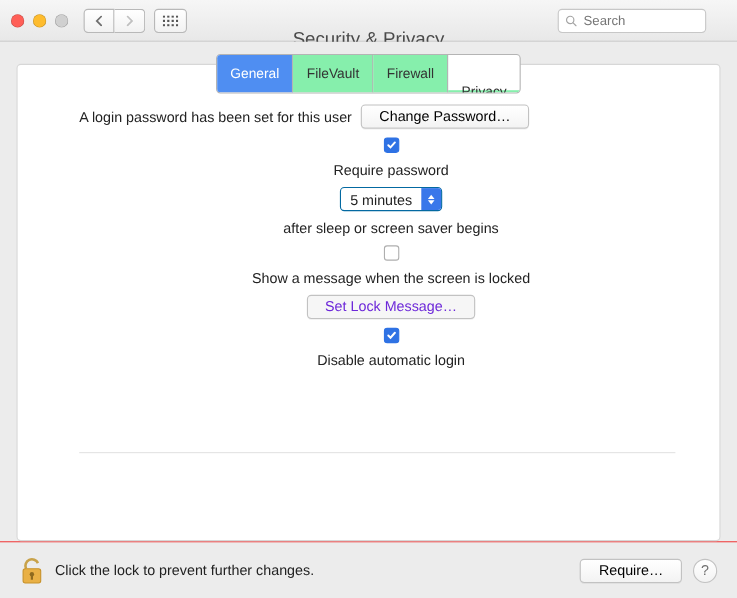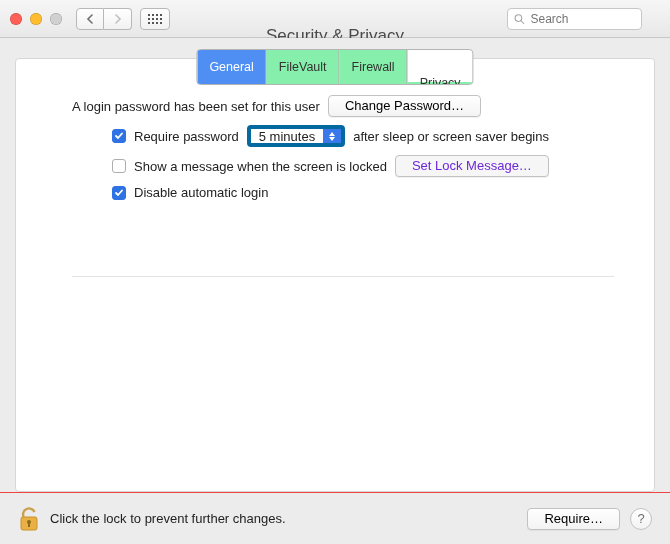--- a/index.html
+++ b/index.html
@@ -96,35 +96,35 @@
   .check {
     width: 14px; height: 14px; border-radius: 3px; border: 1px solid #aeaeae;
     display: inline-flex; align-items: center; justify-content: center; flex-shrink: 0;
     background: #fff;
   }
   .check.on { background: #2f72e4; border-color:#2f72e4; }
   .check.on svg { display: block; }
   .check svg { display: none; }
   .dropdown {
     display: inline-flex; align-items: center; height: 22px;
-    border: 4px solid #0369a1; border-radius: 4px; overflow: hidden;
+    border: 1px solid #0369a1; border-radius: 4px; overflow: hidden;
     background: #fff; font-size: 13px;
   }
   .dropdown .val { padding: 0 8px; }
   .dropdown .ar {
     width: 18px; height: 100%; background: #3977ea;
     display: flex; flex-direction: column; align-items: center; justify-content: center;
     gap: 1px;
   }
   .dropdown .ar span {
     width: 0; height: 0; border-left: 3px solid transparent; border-right: 3px solid transparent;
   }
   .dropdown .ar .up { border-bottom: 4px solid #fff; }
   .dropdown .ar .dn { border-top: 4px solid #fff; }
-  .indent { margin-left: 40px; }
+  .indent { margin-left: 25px; flex-direction: column; }
   hr.sep { border: none; border-top: 1px solid #e3e3e3; margin: 26px 0 18px 0; }
   .radio {
     width: 15px; height: 15px; border-radius: 50%; border: 1px solid #aeaeae;
     display: inline-flex; align-items: center; justify-content: center; flex-shrink: 0;
     background: #fff;
   }
   .radio.on { border-color: #2f72e4; background: #2f72e4; }
   .radio.on::after { content:""; width:5px; height:5px; border-radius:50%; background:#fff; }
   .footer {
     height: 52px; display: flex; align-items: center; padding: 0 18px;

